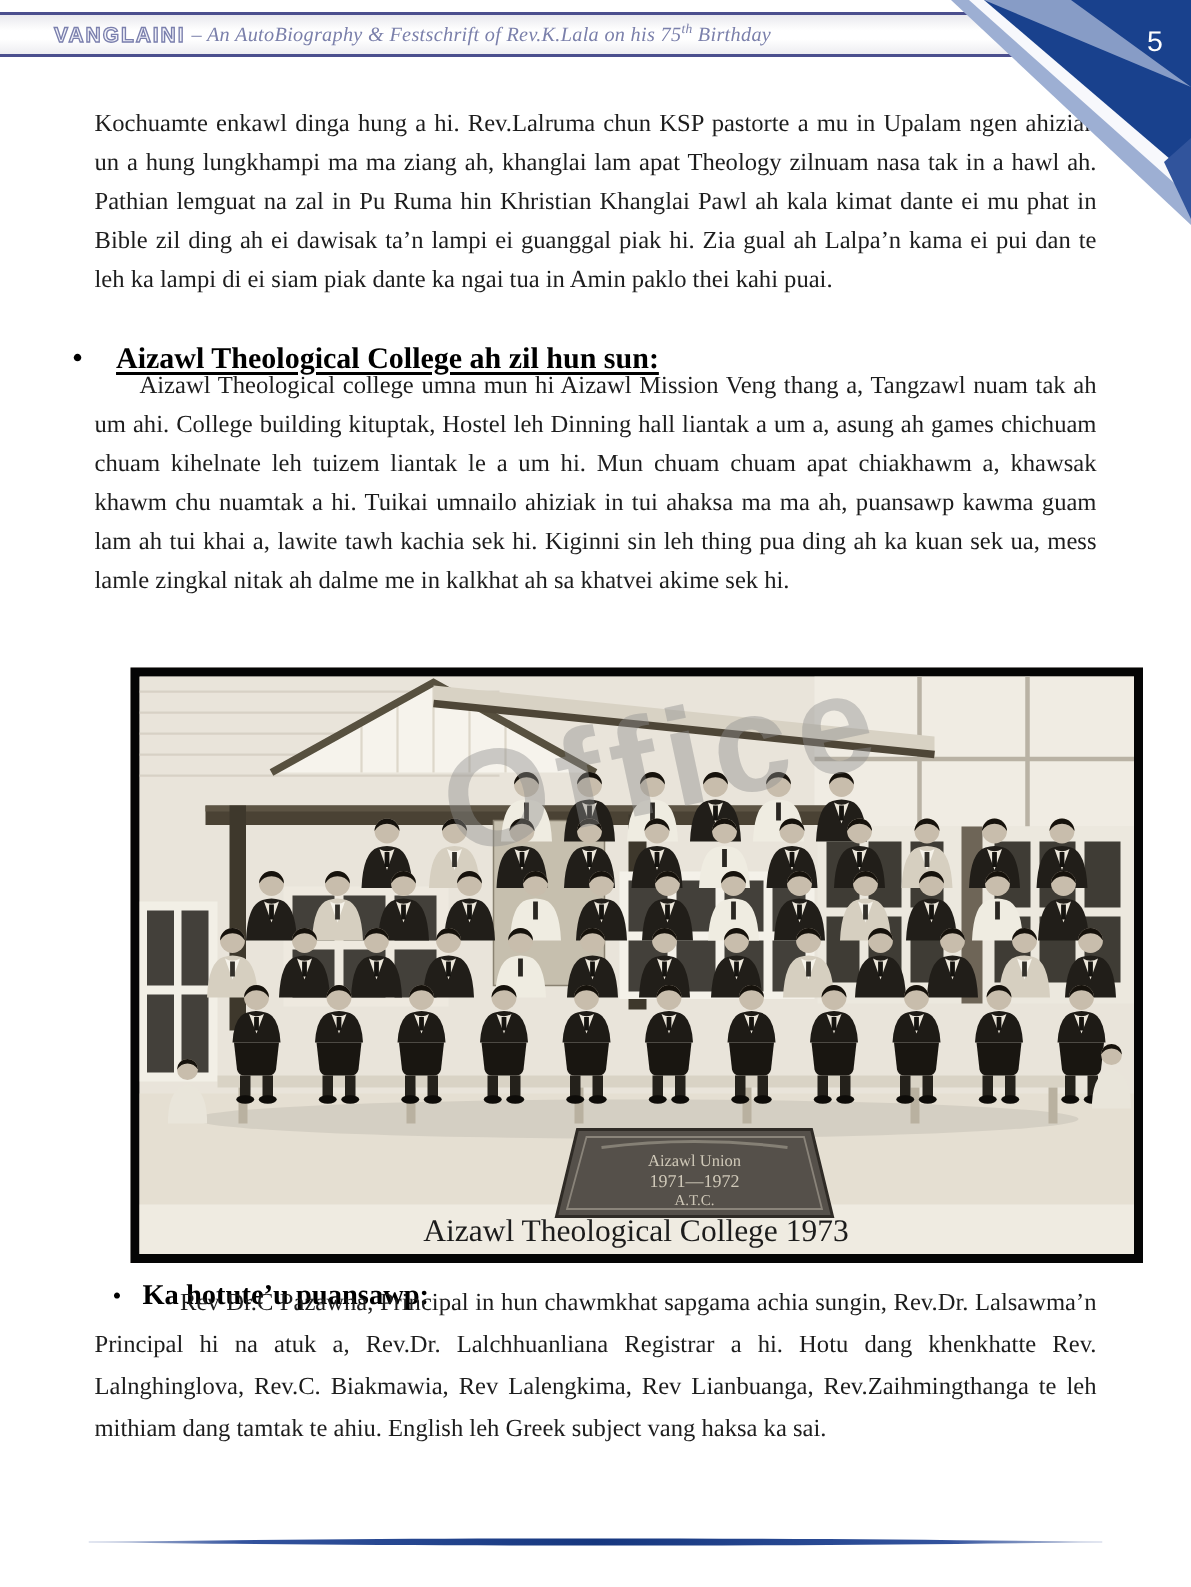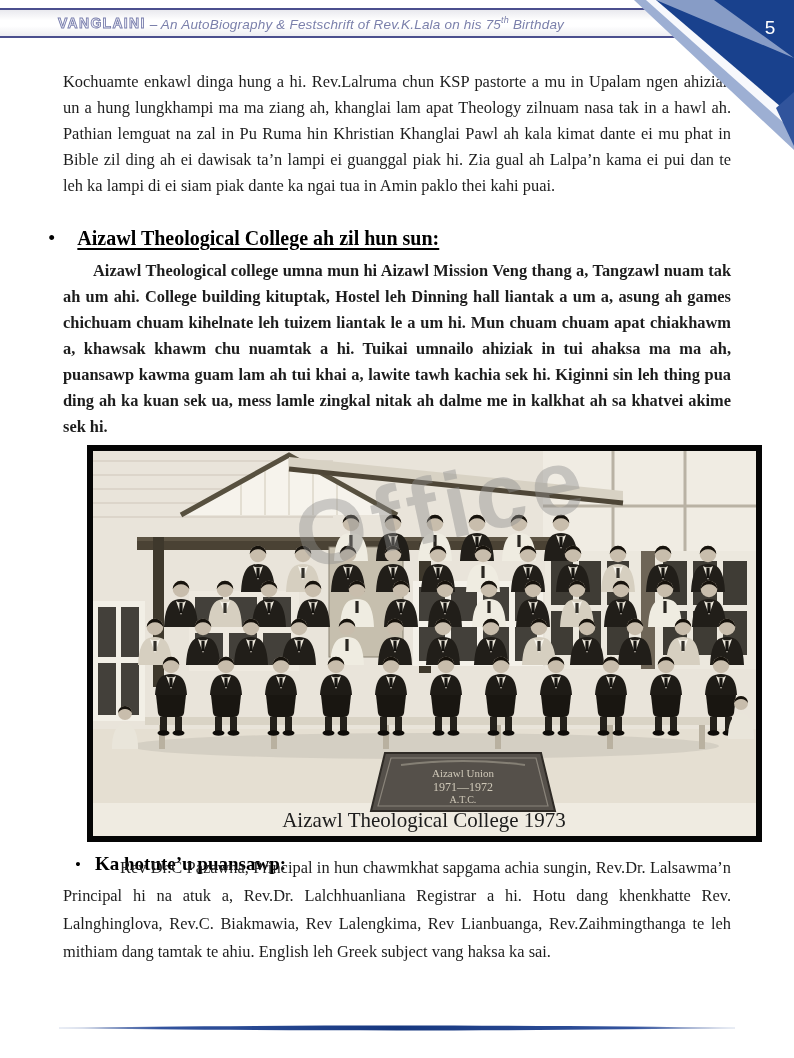--- a/index.html
+++ b/index.html
@@ -3,33 +3,33 @@
 <meta charset="utf-8">
 <style>
   html,body{margin:0;padding:0;background:#ffffff;}
   .page{position:relative;width:794px;height:1058px;background:#fff;overflow:hidden;
         font-family:"Liberation Serif","DejaVu Serif",serif;color:#1d1d1d;}
 
   
   .hdr-band{position:absolute;top:8px;left:0;width:706px;height:30px;z-index:1;
     background:linear-gradient(to bottom,#e9e9ee 0%,#ffffff 40%,#ffffff 62%,#ededf1 100%);
     border-top:2px solid #4b4f8e;border-bottom:2px solid #4b4f8e;
-    display:flex;align-items:center;padding-left:58px;box-sizing:border-box;}
+    display:flex;align-items:center;padding-left:36px;box-sizing:border-box;}
   .brand{font-family:"Liberation Sans",sans-serif;font-weight:700;font-size:14px;
     letter-spacing:1.3px;color:#f0f1f8;-webkit-text-stroke:0.9px #7a7fad;}
-  .hdr-rest{font-family:Liberation Sans, sans-serif;font-style:italic;font-size:13.5px;
+  .hdr-rest{font-family:Liberation Serif, serif;font-style:italic;font-size:13.5px;
     color:#7b80ab;margin-left:4px;letter-spacing:.2px;}
   .hdr-rest sup{font-size:9px;}
   .corner{position:absolute;top:0;right:0;z-index:2;}
 
   
   .block{position:absolute;left:63px;width:668px;}
   .para{margin:0;font-size:16.4px;line-height:26px;text-align:justify;}
   .p1{top:69px;}
-  .p2{top:258px;text-indent:30px;font-weight:bold;}
+  .p2{top:244px;text-indent:30px;}
   .p3{top:854px;text-indent:57px;line-height:28px;}
   .sec{display:flex;align-items:baseline;}
   .sh1{top:226px;margin-left:-15px;}
   .sh2{top:853px;margin-left:12px;}
   .bullet{color:#000;}
   .sh1 .bullet{font-size:21px;margin-right:22px;}
   .sh2 .bullet{font-size:17px;margin-right:14px;}
   .sec .txt{font-weight:bold;color:#000;}
   .sh1 .txt{font-size:20px;text-decoration:underline;text-decoration-thickness:2px;text-underline-offset:3px;}
   .sh2 .txt{font-size:19px;}

